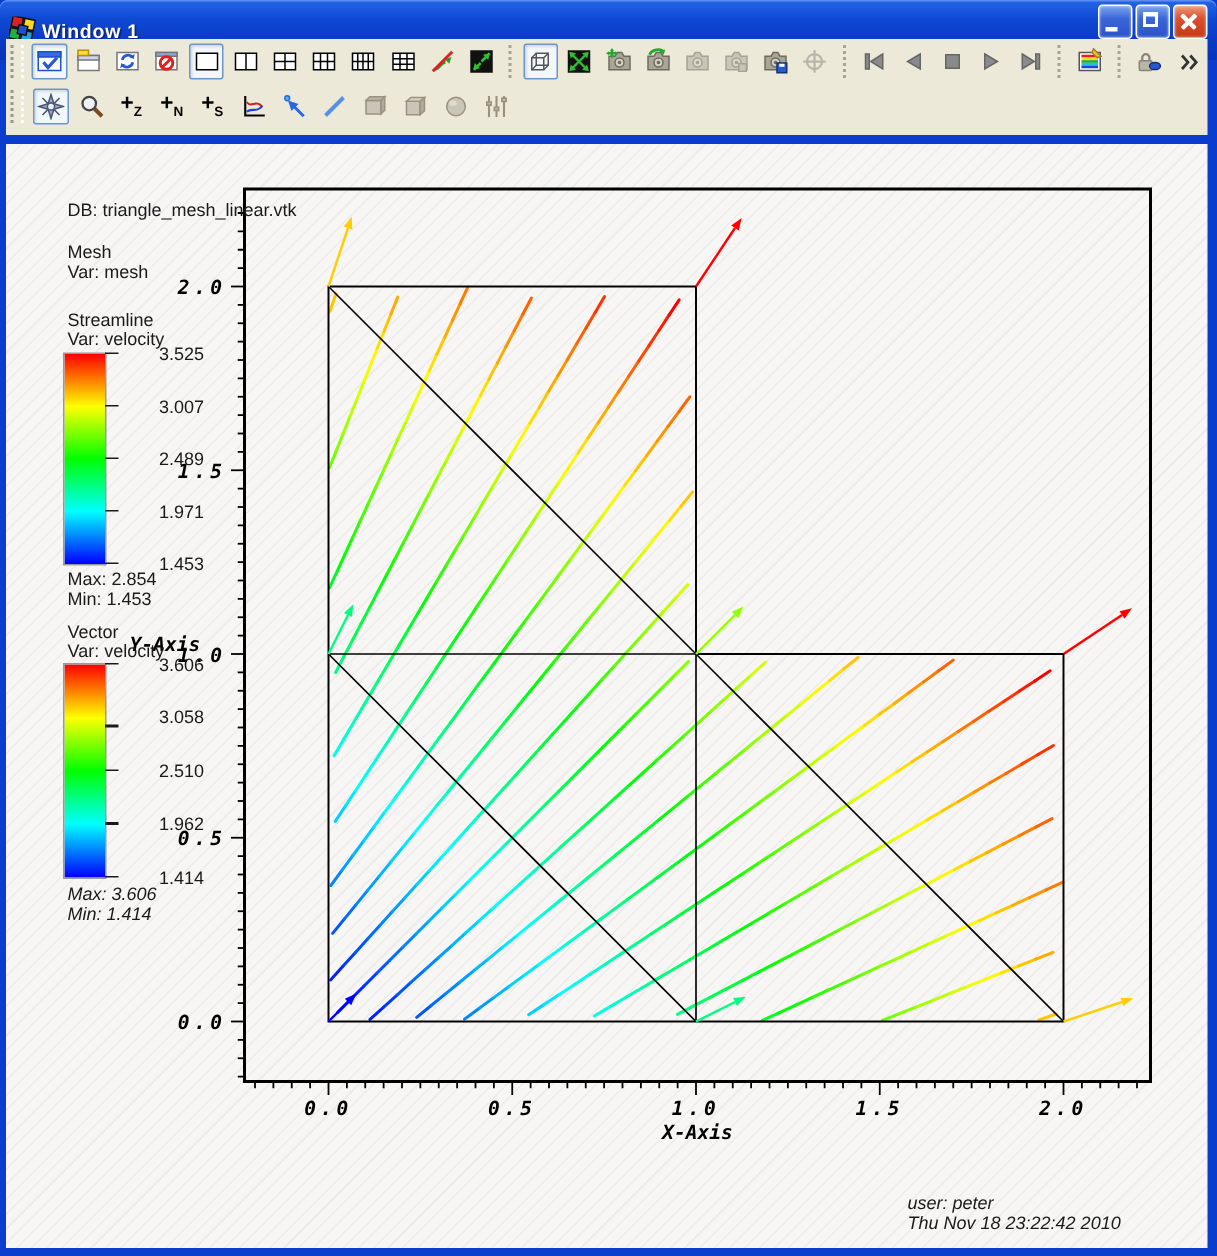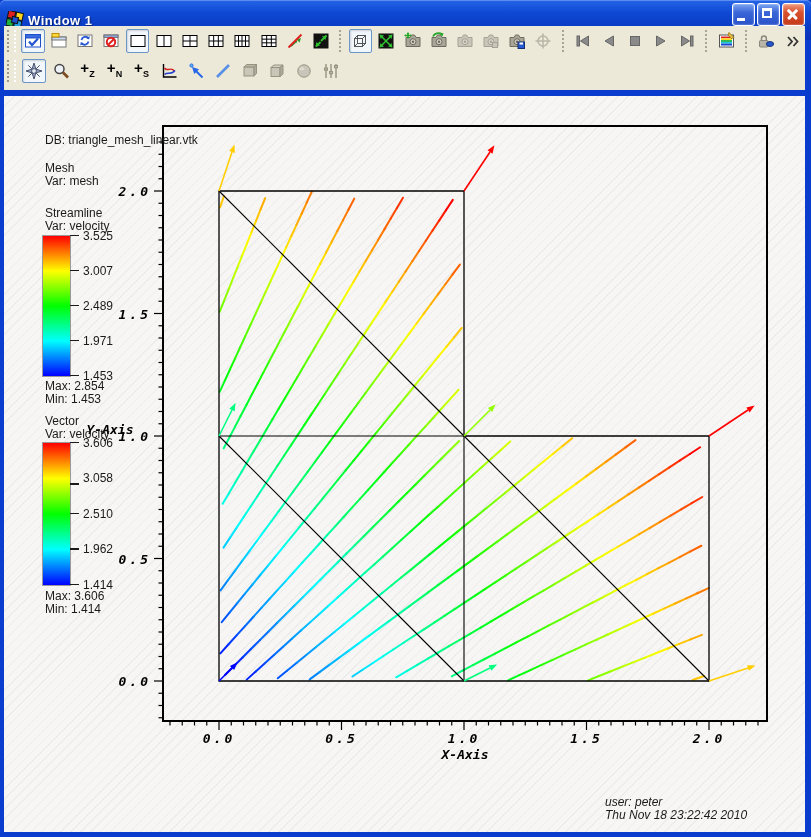--- a/index.html
+++ b/index.html
@@ -32,21 +32,21 @@
   .plus-sub{font-weight:bold;color:#000;font-size:15px;line-height:10px;}
   .plus-sub sub{font-size:9px;}
   
   .viewport{position:absolute;left:4px;top:96px;width:801px;height:736px;
     background:repeating-linear-gradient(135deg,#ececeb 0px,#ececeb 1px,#f7f6f5 1px,#f7f6f5 7px);}
   .ann{position:absolute;font-size:12px;color:#1a1a1a;line-height:13px;white-space:nowrap;}
   .cbar{position:absolute;width:120px;}
   .cbar .bar{position:absolute;left:0;top:0;width:27px;
     background:linear-gradient(#ff0000,#ffff00 25%,#00ff00 50%,#00ffff 75%,#0000ff);
     border:1px solid #999;}
-  .cbar .ctick{position:absolute;left:28px;height:13px;font-size:12px;color:#1a1a1a;display:flex;align-items:center;}
+  .cbar .ctick{position:absolute;left:28px;height:13px;font-size:12px;color:#1a1a1a;display:flex;align-items:center;gap:23px;}
   .cbar .ctick .dash{display:inline-block;width:9px;height:1.5px;background:#1a1a1a;margin-right:4px;}
   #plot{position:absolute;left:0;top:0;}
   .axis-label{font-family:"DejaVu Sans Mono",monospace;font-weight:bold;font-style:italic;}
 </style>
 </head>
 <body>
 
 <div class="titlebar">
   <span class="app-icon">
     <svg width="18" height="18" viewBox="0 0 18 18">
@@ -989,21 +989,21 @@
       </div>
       <div class="ctick" style="top: 100.5px;">
         <span class="dash"></span>
         <span>1.962</span>
       </div>
       <div class="ctick" style="top: 136px;">
         <span class="dash"></span>
         <span>1.414</span>
       </div>
     </div>
-  <div class="ann" style="left:41px;top:494px;">
+  <div class="ann" style="left:41px;top:494px;font-style:italic;">
     <div>Max: 3.606</div>
     <div>Min: 1.414</div>
   </div>
 
   <div class="ann" style="left:601px;top:700px;font-style:italic;">
     <div>user: peter</div>
     <div>Thu Nov 18 23:22:42 2010</div>
   </div>
 </div>
 

